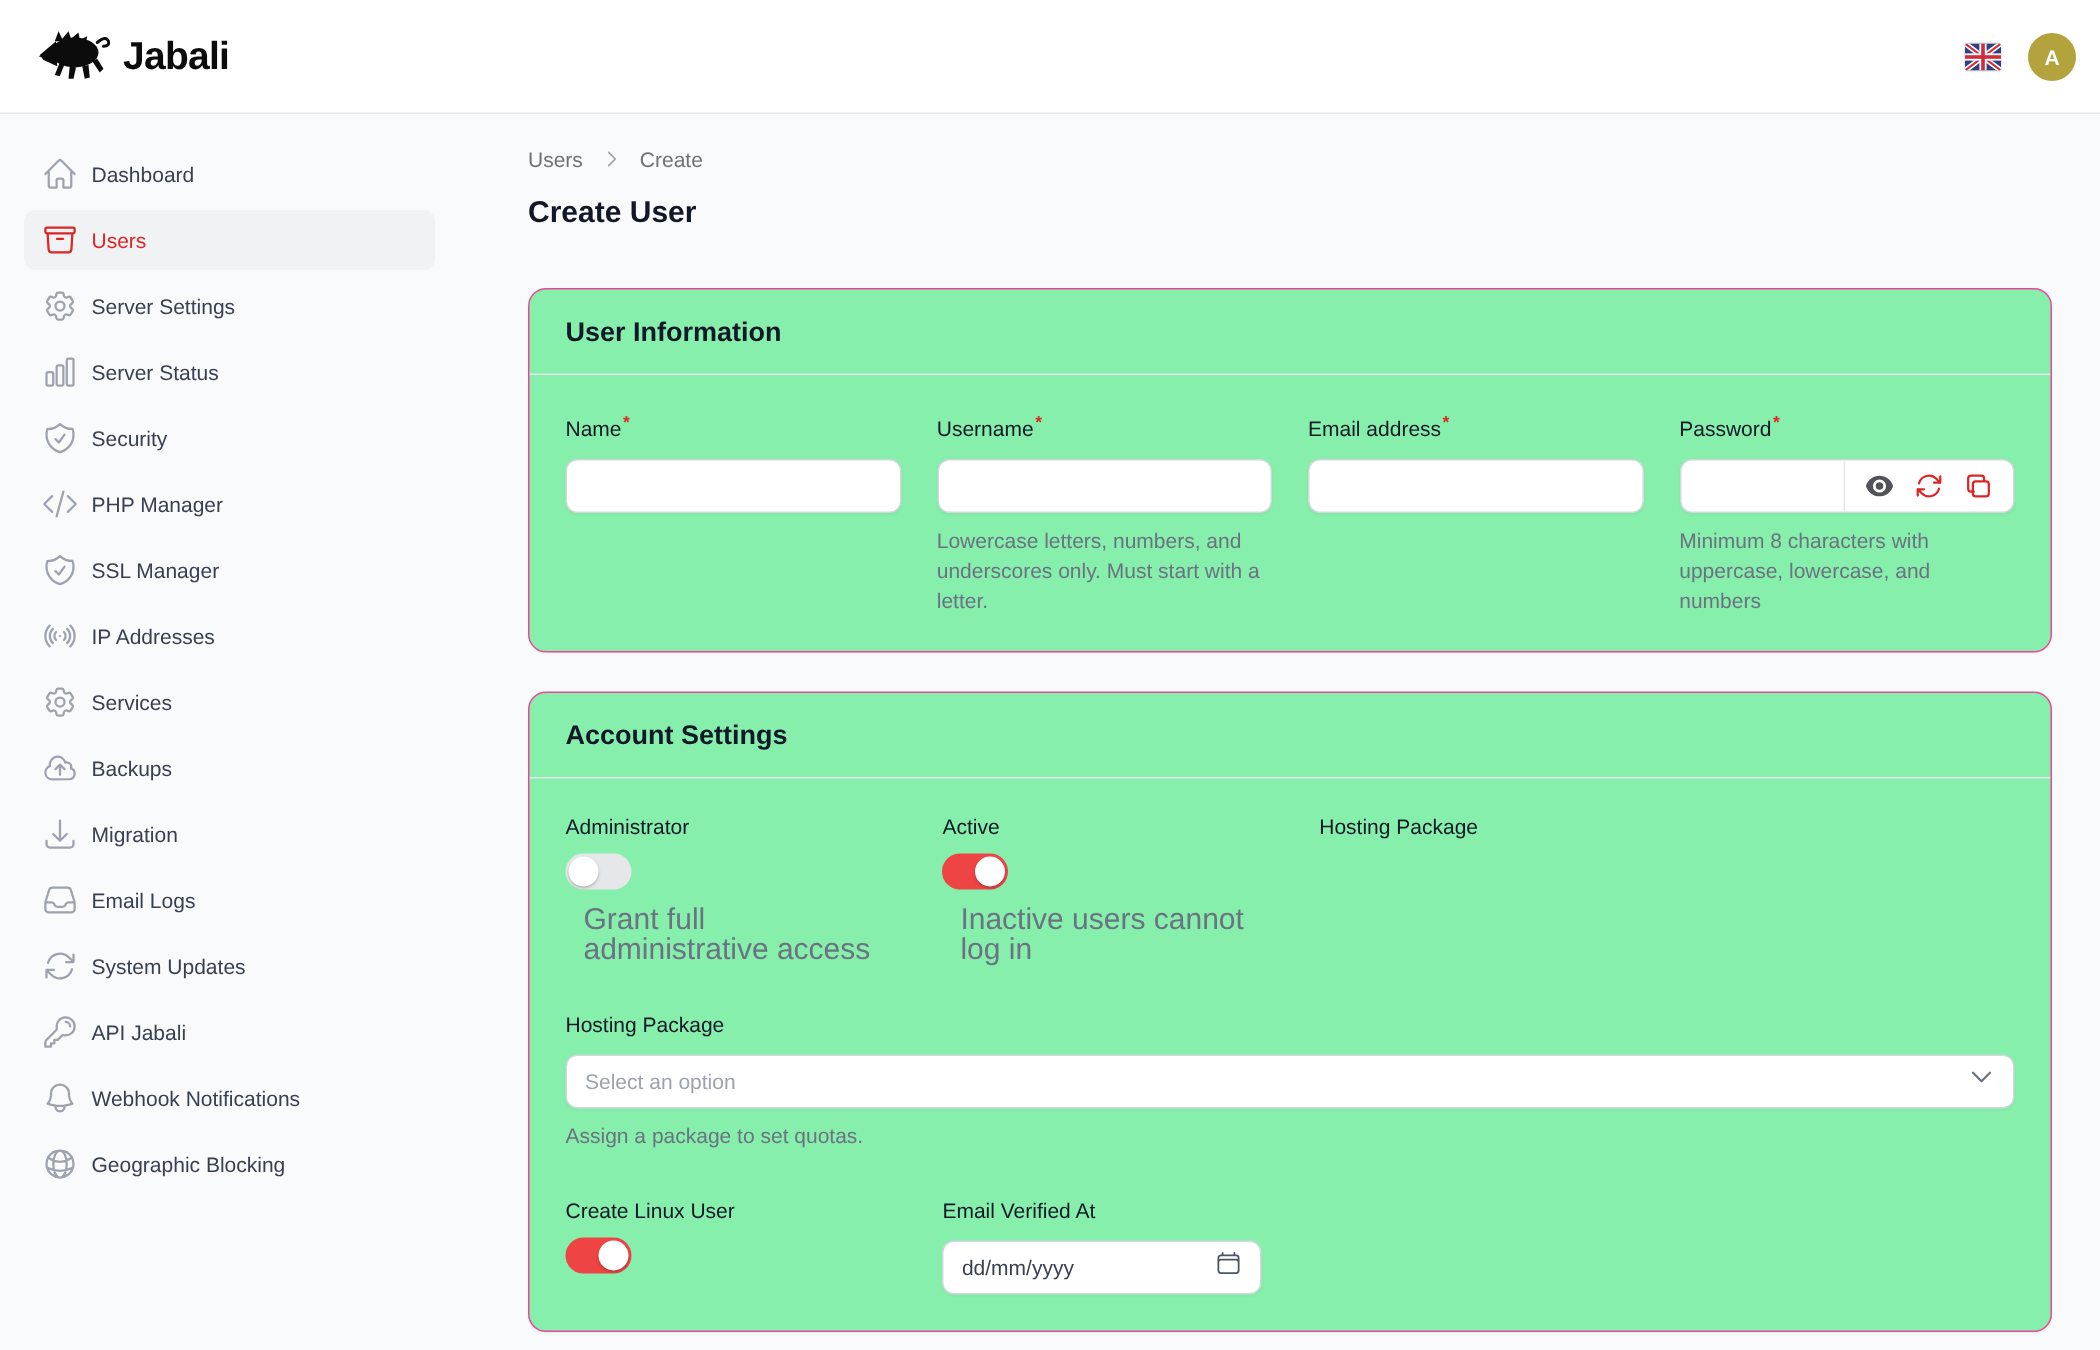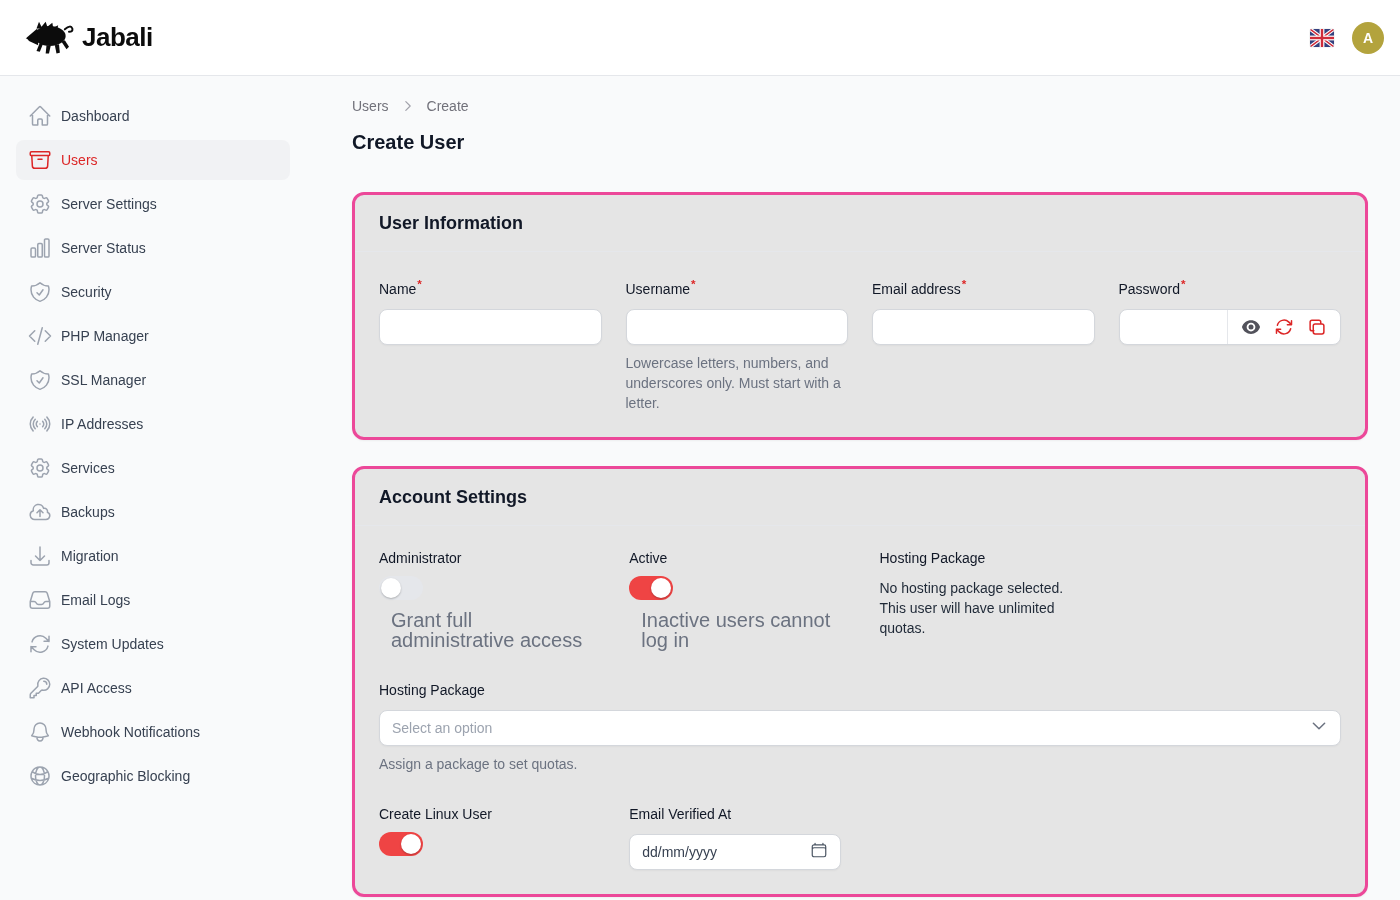--- a/index.html
+++ b/index.html
@@ -31,21 +31,21 @@
 
   .main { flex:1; padding:34px 32px 0 48px; min-width:0; }
 
   
   .breadcrumb { display:flex; align-items:center; gap:12px; font-size:14px; color:#71717a; }
   .crumb { cursor:pointer; }
   .crumb-sep svg { width:14px; height:14px; color:#a1a1aa; display:block; }
   .page-title { font-size:20px; line-height:36px; font-weight:700; color:#111827; margin-top:10px; }
 
   
-  .card { background:#e5e5e5; border:3px solid #ec4899; border-radius:12px;
+  .card { background:#86efac; border:1px solid #ec4899; border-radius:12px;
           box-shadow:0 1px 2px rgba(0,0,0,.05); margin-top:32px; overflow:hidden; }
   .card + .card { margin-top:26px; }
   .card-head { padding:16px 24px; border-bottom:1px solid #e5e7eb; }
   .card-title { font-size:18px; line-height:24px; font-weight:600; color:#111827; }
   .card-body { padding:24px; }
 
   .grid-2 { display:grid; grid-template-columns:1fr 1fr 1fr 1fr; column-gap:24px; row-gap:24px; }
   .grid-4 { display:grid; grid-template-columns:repeat(4,1fr); column-gap:39px; }
 
   .field-label { font-size:14px; line-height:16px; font-weight:500; color:#111827; display:block; }
@@ -252,21 +252,21 @@
           </span>
         <span>System Updates</span>
       </div>
 
       <div class="nav-item">
         <span class="nav-icon">
             <svg viewBox="0 0 24 24" fill="none" stroke="currentColor" stroke-width="1.5" stroke-linecap="round" stroke-linejoin="round">
               <path d="M15.75 5.25a3 3 0 013 3m3 0a6 6 0 01-7.029 5.912c-.563-.097-1.159.026-1.563.43L10.5 17.25H8.25v2.25H6v2.25H2.25v-2.818c0-.597.237-1.17.659-1.591l6.499-6.499c.404-.404.527-1 .43-1.563A6 6 0 1121.75 8.25z"></path>
             </svg>
           </span>
-        <span>API Access</span>
+        <span>API Jabali</span>
       </div>
 
       <div class="nav-item">
         <span class="nav-icon">
             <svg viewBox="0 0 24 24" fill="none" stroke="currentColor" stroke-width="1.5" stroke-linecap="round" stroke-linejoin="round">
               <path d="M14.857 17.082a23.848 23.848 0 005.454-1.31A8.967 8.967 0 0118 9.75v-.7V9A6 6 0 006 9v.75a8.967 8.967 0 01-2.312 6.022c1.733.64 3.56 1.085 5.455 1.31m5.714 0a24.255 24.255 0 01-5.714 0m5.714 0a3 3 0 11-5.714 0"></path>
             </svg>
           </span>
         <span>Webhook Notifications</span>
       </div>
@@ -335,20 +335,21 @@
                     <path d="M16.023 9.348h4.992v-.001M2.985 19.644v-4.992m0 0h4.992m-4.993 0l3.181 3.183a8.25 8.25 0 0013.803-3.7M4.031 9.865a8.25 8.25 0 0113.803-3.7l3.181 3.182m0-4.991v4.99"></path>
                   </svg>
               </button>
               <button class="icon-btn i-red" title="Copy password">
                 <svg viewBox="0 0 24 24" fill="none" stroke="currentColor" stroke-width="1.8" stroke-linecap="round" stroke-linejoin="round">
                     <path d="M16.5 8.25V6a2.25 2.25 0 00-2.25-2.25H6A2.25 2.25 0 003.75 6v8.25A2.25 2.25 0 006 16.5h2.25m8.25-8.25H18a2.25 2.25 0 012.25 2.25V18A2.25 2.25 0 0118 20.25h-8.25A2.25 2.25 0 017.5 18v-7.5a2.25 2.25 0 012.25-2.25h6.75z"></path>
                   </svg>
               </button>
             </div>
           </div>
+          <p class="helper">Minimum 8 characters with uppercase, lowercase, and numbers</p>
         </div>
 
       </div>
     </section>
 
     <section class="card">
       <div class="card-head">
         <h2 class="card-title">Account Settings</h2>
       </div>
       <div class="card-body">
@@ -365,21 +366,20 @@
           <div class="field">
             <label class="field-label">Active</label>
             <button class="toggle on" role="switch" aria-checked="true">
                 <span class="knob"></span>
               </button>
             <p class="toggle-helper">Inactive users cannot log in</p>
           </div>
 
           <div class="field">
             <label class="field-label">Hosting Package</label>
-            <p class="summary-text">No hosting package selected. This user will have unlimited quotas.</p>
           </div>
 
           <div></div>
         </div>
 
         <div class="field row-gap">
           <label class="field-label">Hosting Package</label>
           <div class="select-box">
             <span class="placeholder">Select an option</span>
             <span>

